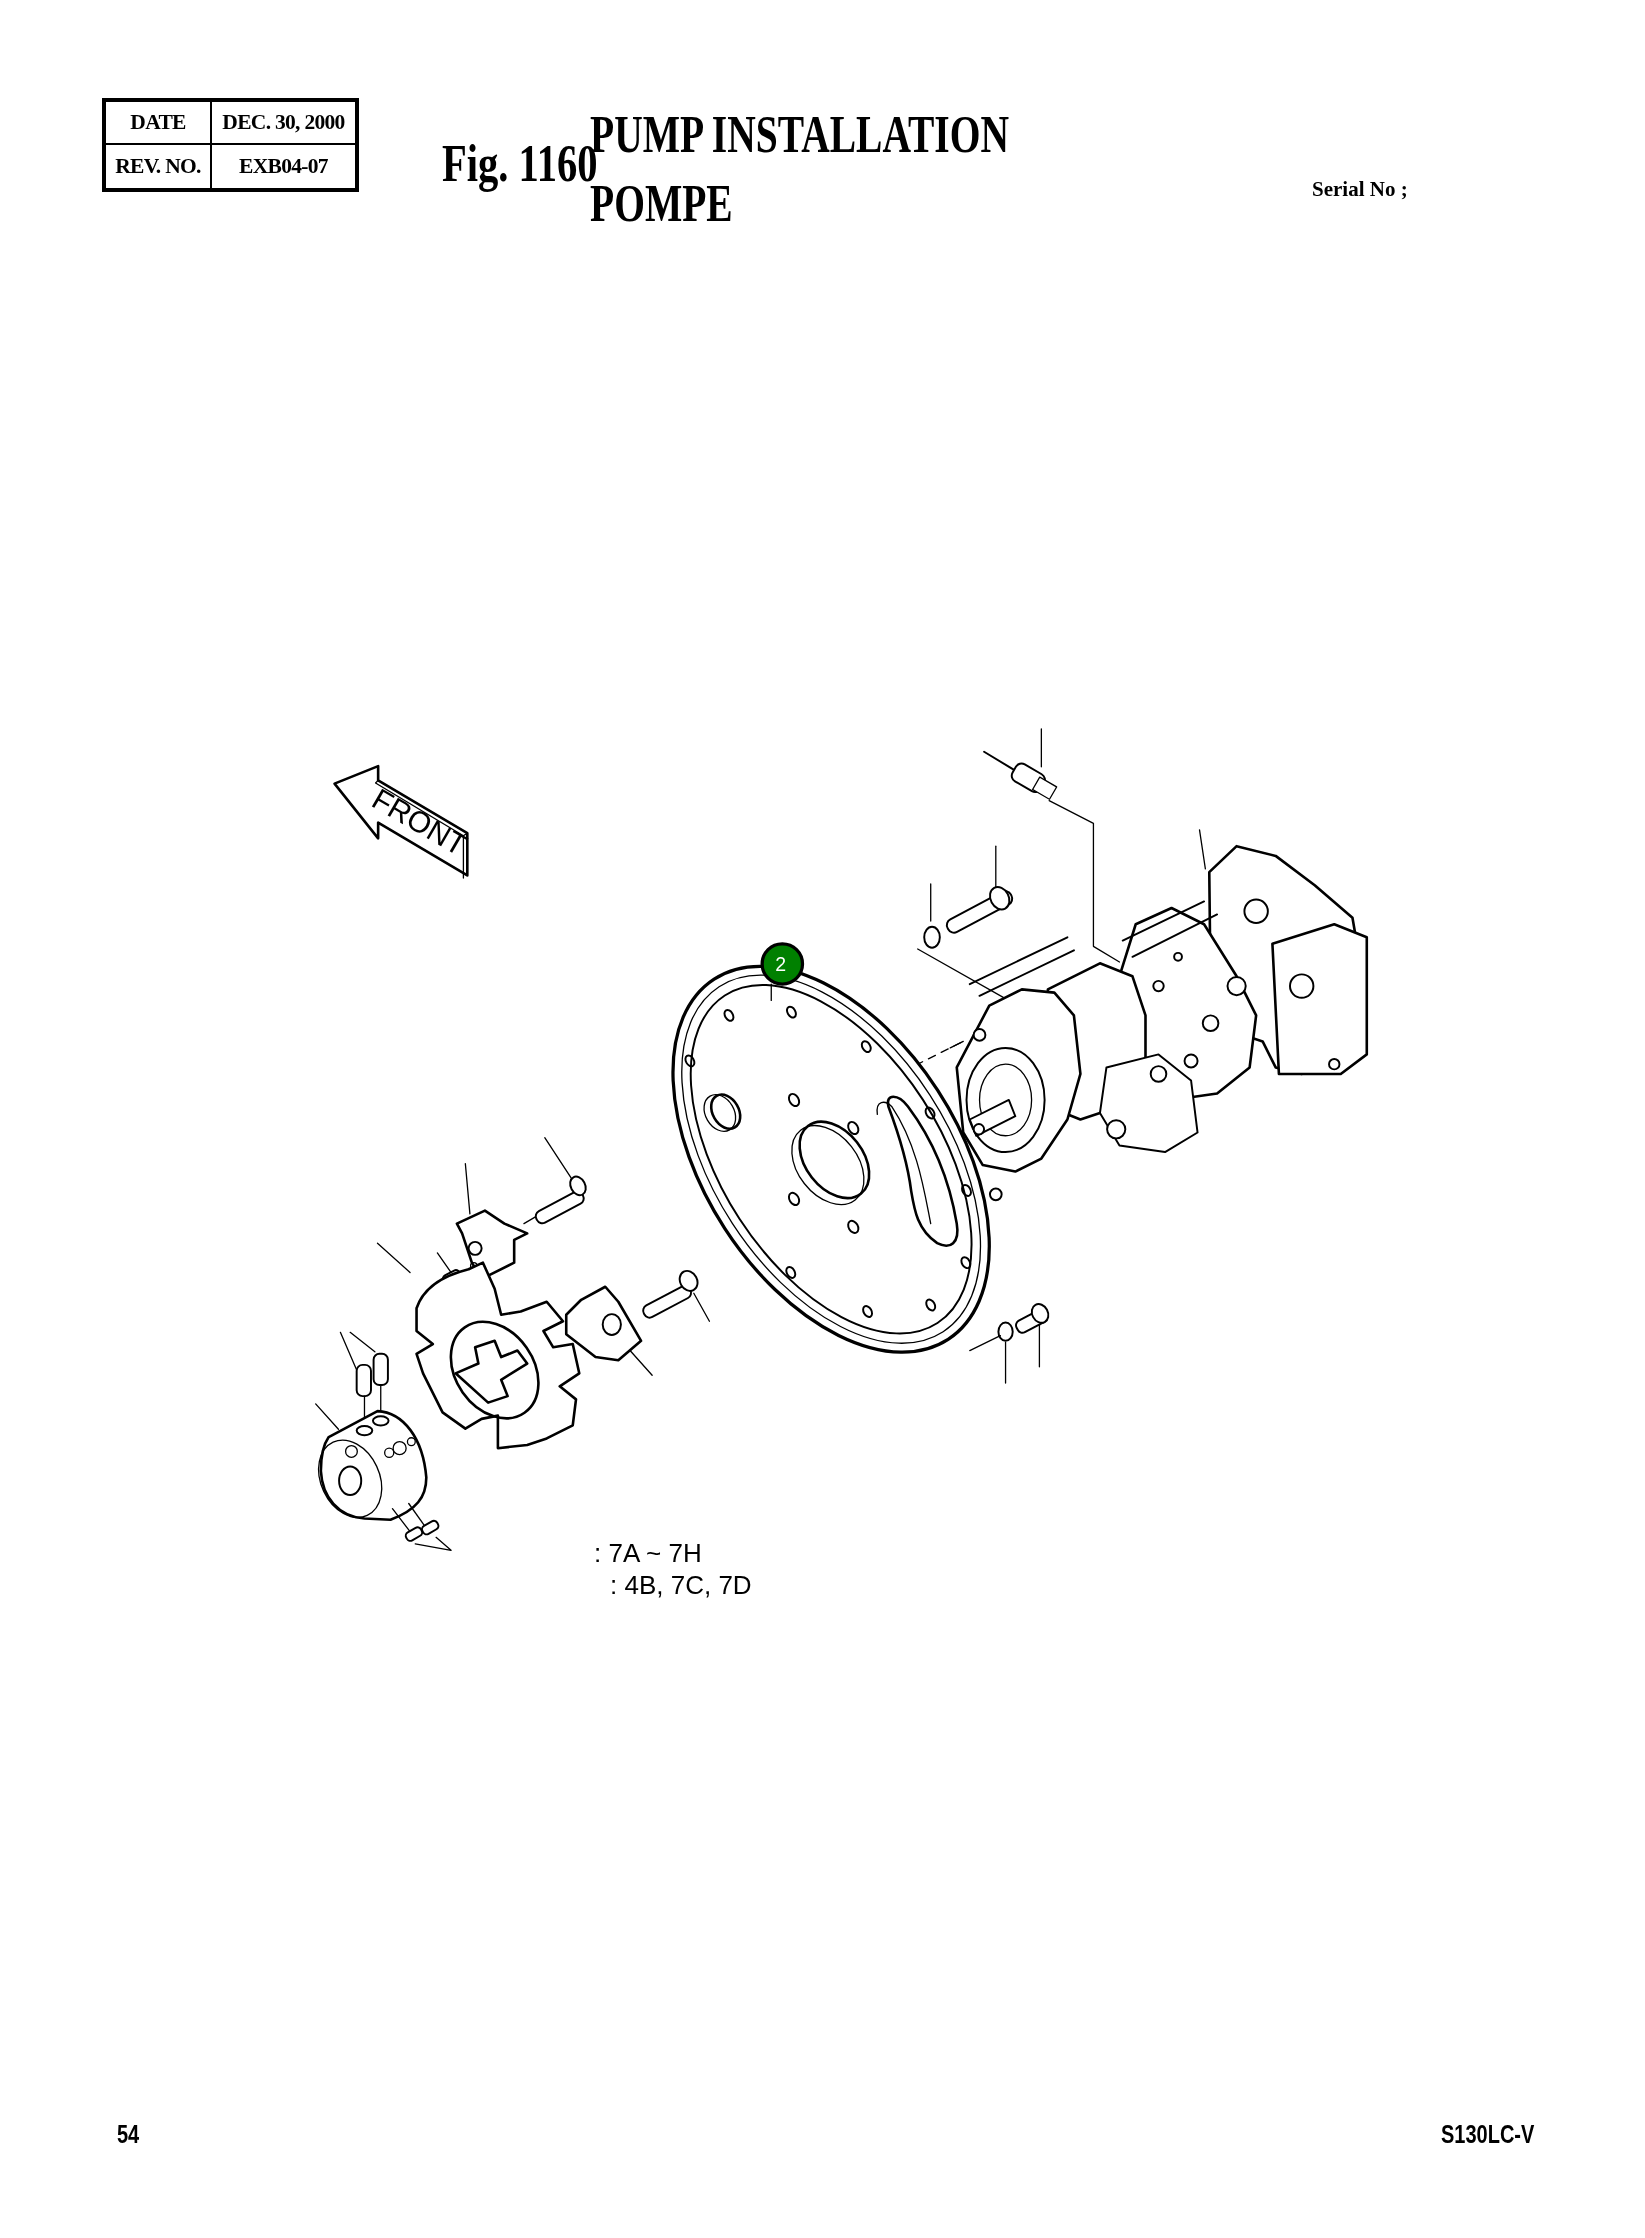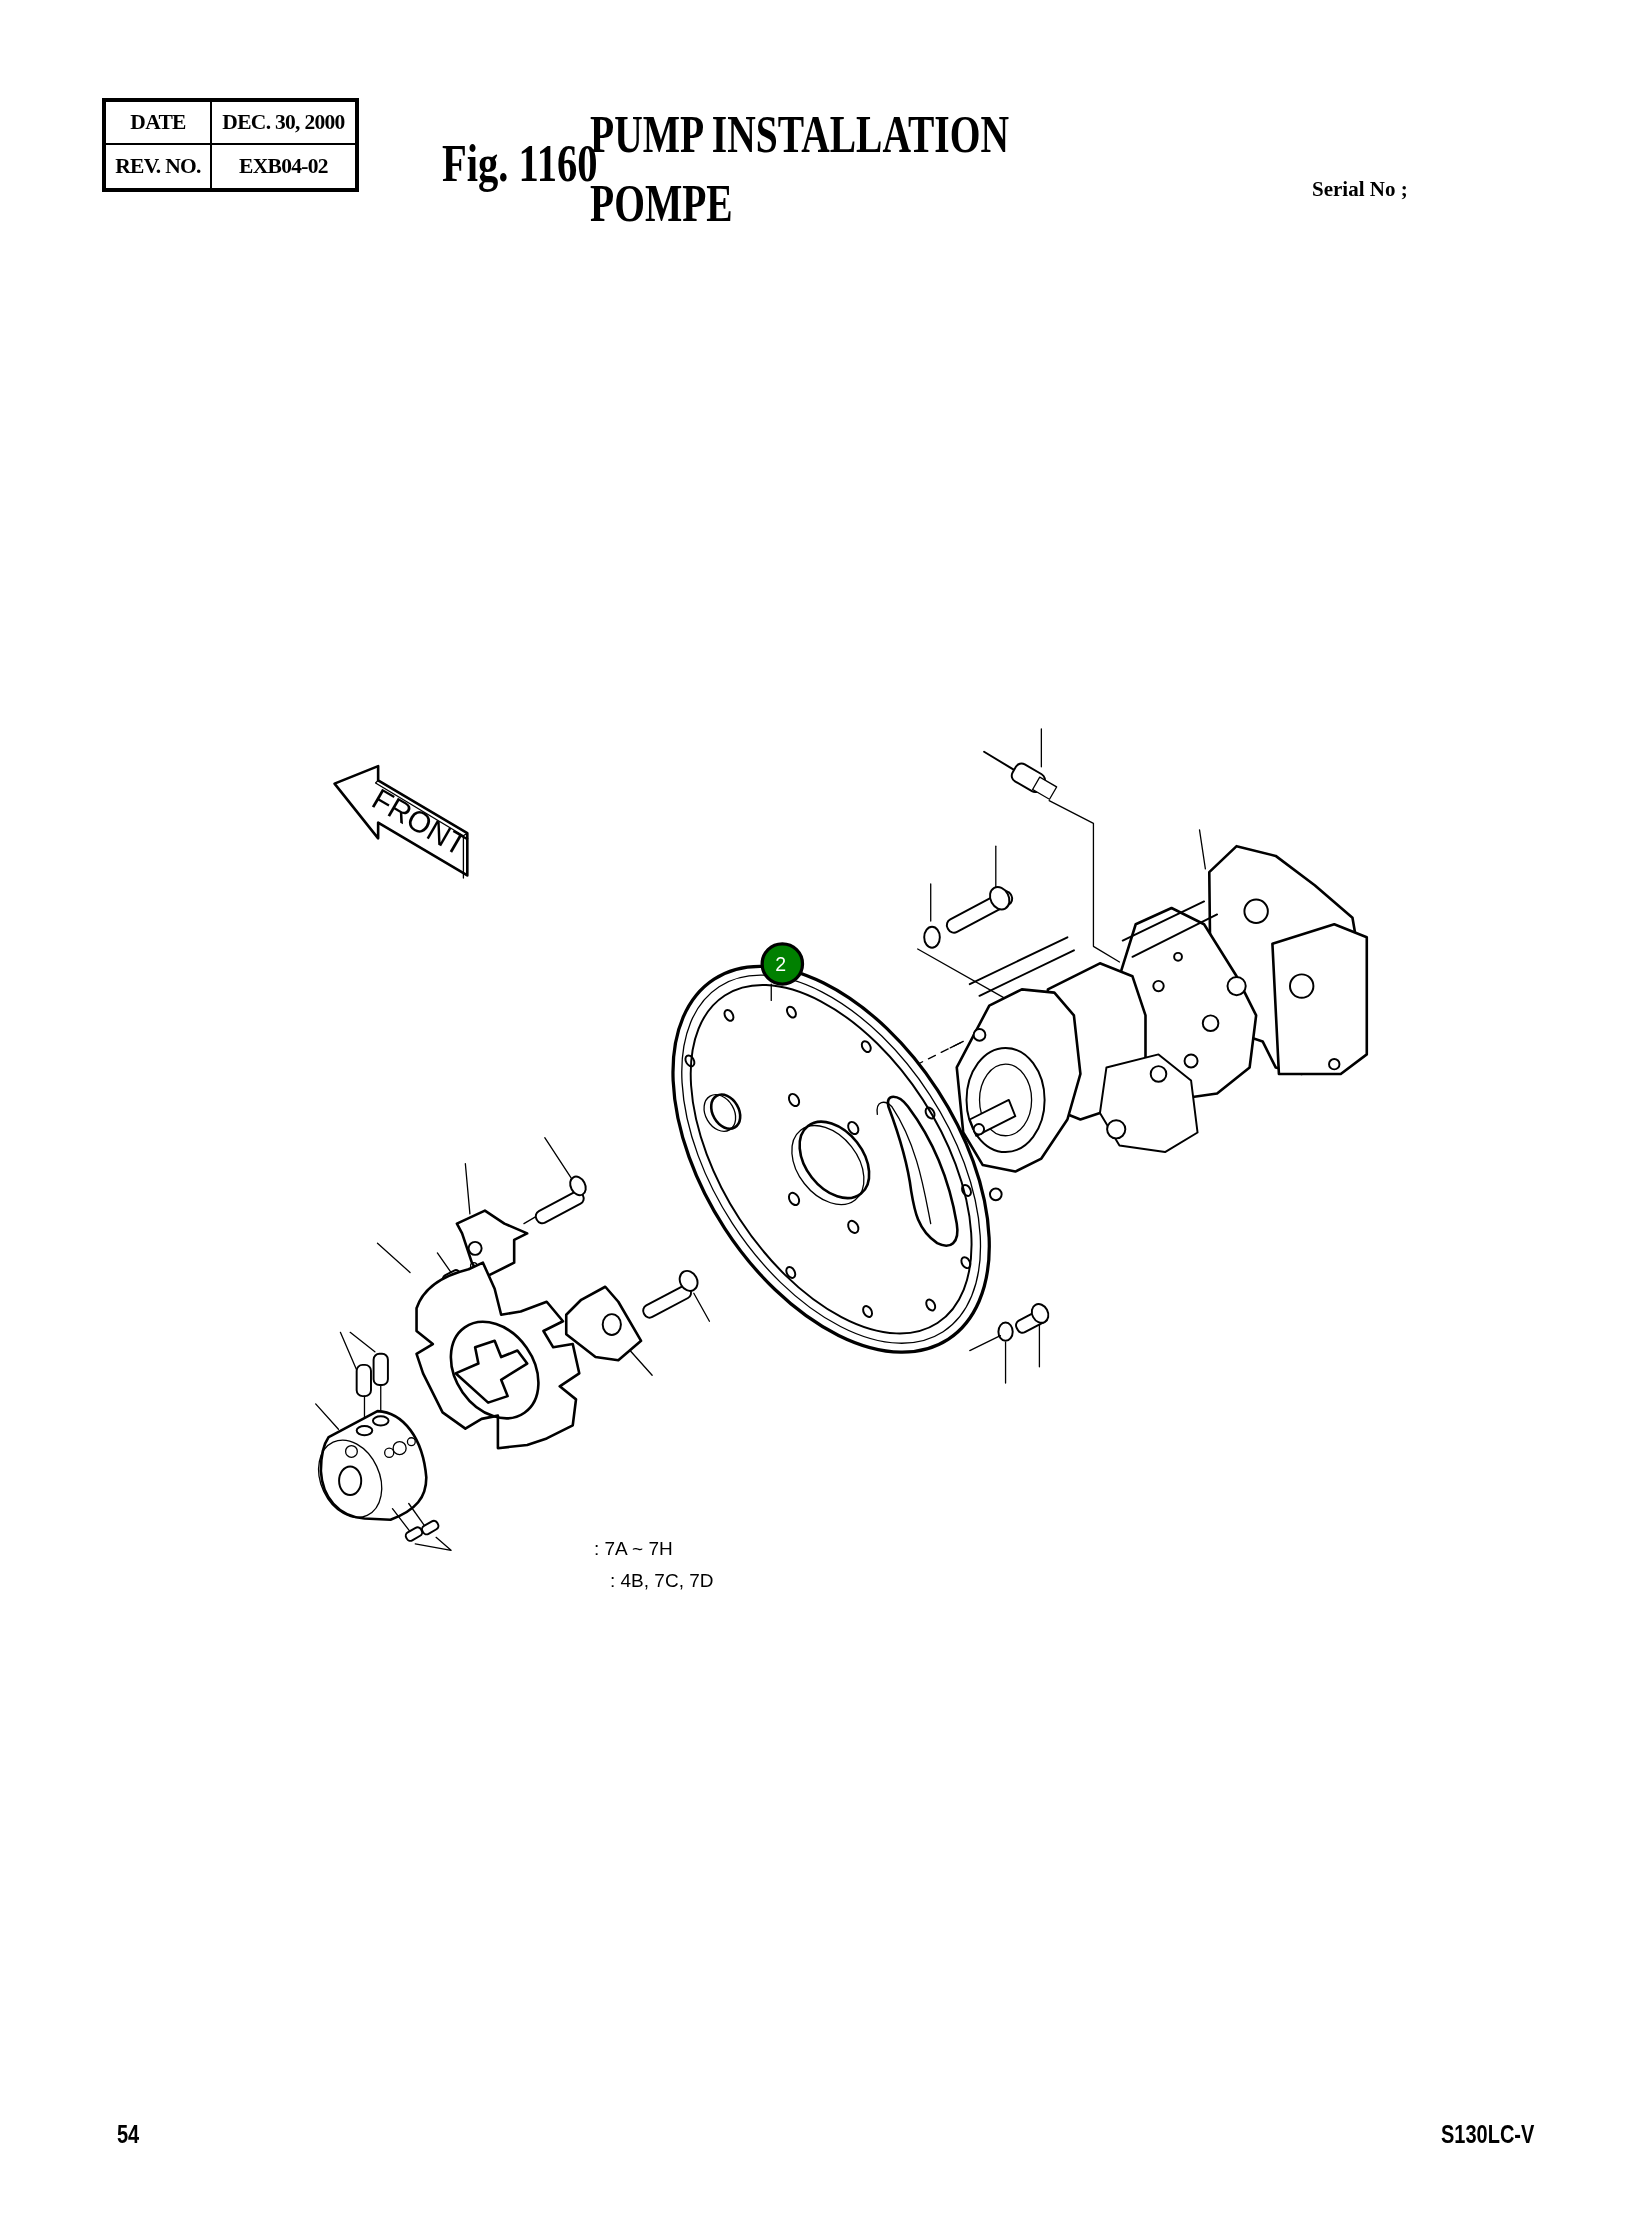--- a/index.html
+++ b/index.html
@@ -26,21 +26,21 @@
     font-family:"Liberation Serif", serif; font-weight:bold; font-size:52px;
     transform:scaleX(0.76); transform-origin:left top; white-space:nowrap; line-height:1;
   }
   .title-en { top:109px; }
   .title-fr { top:178px; }
   .serial {
     position:absolute; left:1312px; top:177px;
     font-family:"Liberation Serif", serif; font-weight:bold; font-size:21px; white-space:nowrap;
   }
   .legend {
-    position:absolute; font-family:"Liberation Sans", sans-serif; font-size:19px; white-space:nowrap;
+    position:absolute; font-family:"Liberation Sans", sans-serif; font-size:26px; white-space:nowrap;
   }
   .legend-1 { left:594px; top:1538px; }
   .legend-2 { left:610px; top:1570px; }
   .footer {
     position:absolute; top:2120px;
     font-family:"Liberation Sans", sans-serif; font-weight:bold; font-size:25px;
     transform:scaleX(0.8); white-space:nowrap;
   }
   .footer-left { left:117px; transform-origin:left top; }
   .footer-right { left:1441px; transform-origin:left top; }
@@ -48,21 +48,21 @@
   .badge-text { font-family:"Liberation Sans", sans-serif; font-size:30px; fill:#fff; }
   .front-text { font-family:"Liberation Sans", sans-serif; font-size:46px; fill:#000; }
 </style>
 </head>
 <body>
 
 <div class="rev-table">
   <div class="rev-cell c1 r1">DATE</div>
   <div class="rev-cell r1">DEC.  30, 2000</div>
   <div class="rev-cell c1">REV. NO.</div>
-  <div class="rev-cell">EXB04-02</div>
+  <div class="rev-cell">EXB04-07</div>
 </div>
 
 <div class="fig-label">Fig. 1160</div>
 <div class="title-line title-en">PUMP INSTALLATION</div>
 <div class="title-line title-fr">POMPE</div>
 <div class="serial">Serial No ;</div>
 
 <svg class="drawing" width="1646" height="2239" viewBox="0 0 2529 3440" fill="none" stroke="#000" stroke-linecap="round" stroke-linejoin="round">
 
   <g>

